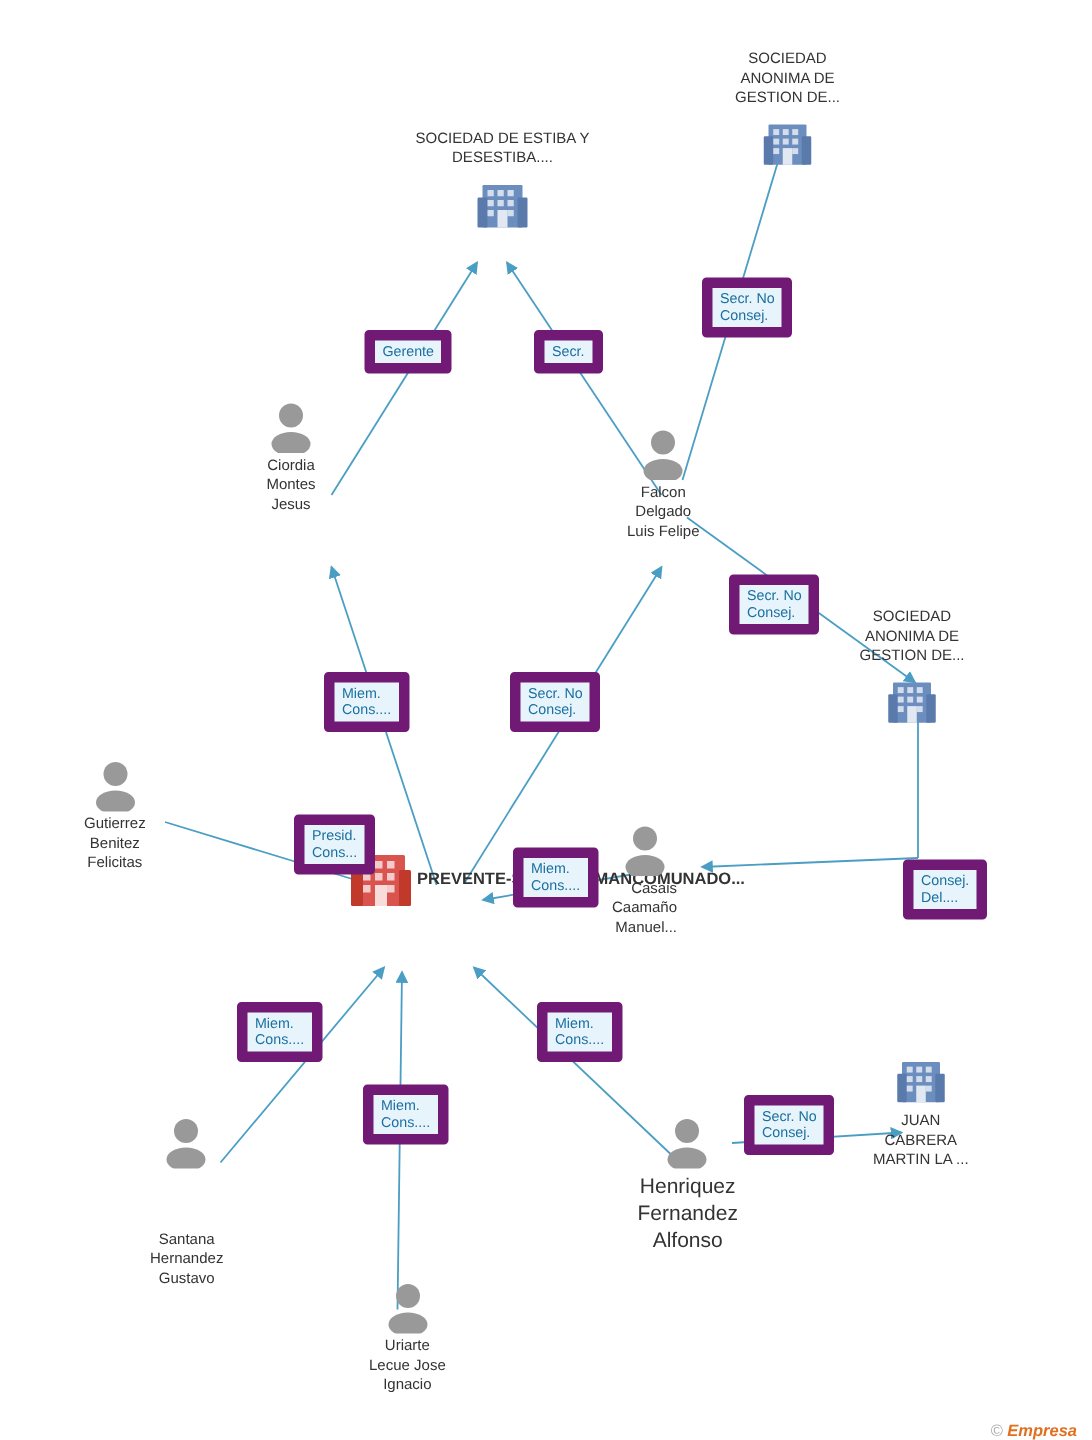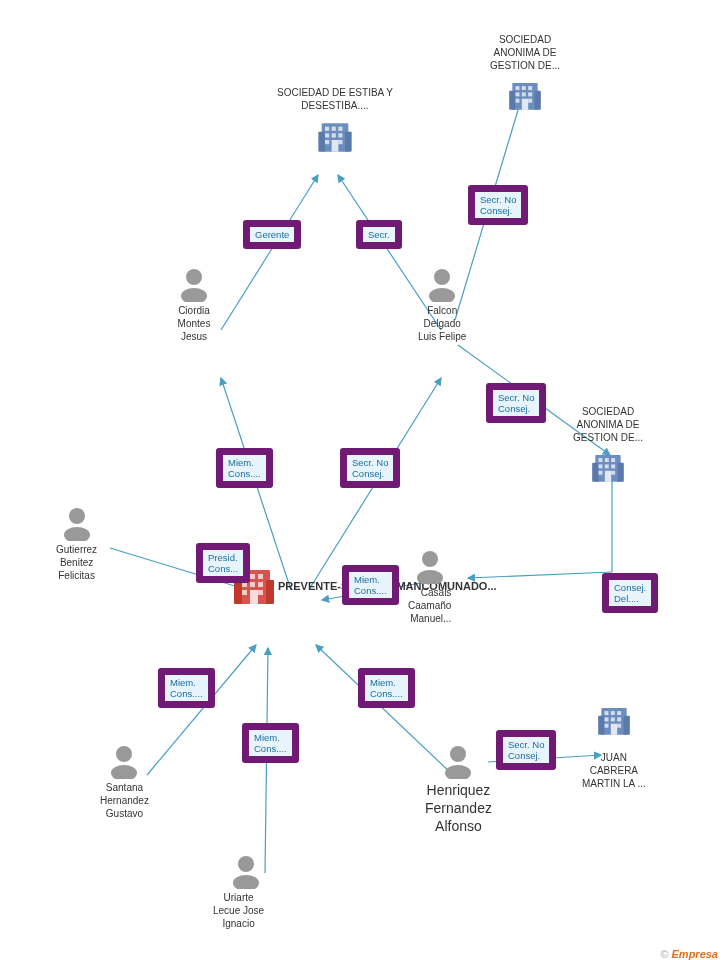--- a/index.html
+++ b/index.html
@@ -200,32 +200,32 @@
       <rect x="12" y="14" width="5" height="5" fill="#fff" opacity="0.7"></rect>
       <rect x="20" y="14" width="5" height="5" fill="#fff" opacity="0.7"></rect>
       <rect x="28" y="14" width="5" height="5" fill="#fff" opacity="0.7"></rect>
       <rect x="12" y="22" width="5" height="5" fill="#fff" opacity="0.7"></rect>
       <rect x="20" y="22" width="5" height="5" fill="#fff" opacity="0.7"></rect>
       <rect x="28" y="22" width="5" height="5" fill="#fff" opacity="0.7"></rect>
       <rect x="12" y="30" width="5" height="5" fill="#fff" opacity="0.7"></rect>
       <rect x="28" y="30" width="5" height="5" fill="#fff" opacity="0.7"></rect>
       <rect x="20" y="30" width="8" height="14" fill="#fff" opacity="0.8"></rect>
     </svg>
-    <div style="font-size:10px; text-align:center; line-height:1.3; margin-top:13px;">JUAN<br>CABRERA<br>MARTIN LA ...</div>
+    <div style="font-size:10px; text-align:center; line-height:1.3; margin-top:3px;">JUAN<br>CABRERA<br>MARTIN LA ...</div>
   </div>
 
   <div class="node" style="left:176px; top:266px;">
     <svg width="36" height="36" viewBox="0 0 36 36">
       <circle cx="18" cy="11" r="8" fill="#999"></circle>
       <ellipse cx="18" cy="30" rx="13" ry="8" fill="#999"></ellipse>
     </svg>
     <div style="font-size:10px; text-align:center; margin-top:2px; line-height:1.3;">Ciordia<br>Montes<br>Jesus</div>
   </div>
 
-  <div class="node" style="left:418px; top:266px;">
+  <div class="node" style="left:418px; top:284px;">
     <svg width="36" height="36" viewBox="0 0 36 36">
       <circle cx="18" cy="11" r="8" fill="#999"></circle>
       <ellipse cx="18" cy="30" rx="13" ry="8" fill="#999"></ellipse>
     </svg>
     <div style="font-size:10px; text-align:center; margin-top:2px; line-height:1.3;">Falcon<br>Delgado<br>Luis Felipe</div>
   </div>
 
   <div class="node" style="left:56px; top:505px;">
     <svg width="36" height="36" viewBox="0 0 36 36">
       <circle cx="18" cy="11" r="8" fill="#999"></circle>
@@ -235,37 +235,37 @@
   </div>
 
   <div class="node" style="left:408px; top:548px;">
     <svg width="36" height="36" viewBox="0 0 36 36">
       <circle cx="18" cy="11" r="8" fill="#999"></circle>
       <ellipse cx="18" cy="30" rx="13" ry="8" fill="#999"></ellipse>
     </svg>
     <div style="font-size:10px; text-align:right; margin-top:2px; line-height:1.3;">Casais<br>Caamaño<br>Manuel...</div>
   </div>
 
-  <div class="node" style="left:100px; top:743px;">
+  <div class="node" style="left:100px; top:743px;gap:39px;">
     <svg width="36" height="36" viewBox="0 0 36 36">
       <circle cx="18" cy="11" r="8" fill="#999"></circle>
       <ellipse cx="18" cy="30" rx="13" ry="8" fill="#999"></ellipse>
     </svg>
     <div style="font-size:10px; text-align:center; margin-top:2px; line-height:1.3;">Santana<br>Hernandez<br>Gustavo</div>
   </div>
 
   <div class="node" style="left:425px; top:743px;">
     <svg width="36" height="36" viewBox="0 0 36 36">
       <circle cx="18" cy="11" r="8" fill="#999"></circle>
       <ellipse cx="18" cy="30" rx="13" ry="8" fill="#999"></ellipse>
     </svg>
     <div style="font-size:14px; text-align:center; margin-top:2px; line-height:1.3;">Henriquez<br>Fernandez<br>Alfonso</div>
   </div>
 
-  <div class="node" style="left:213px; top:853px;align-items:flex-end;">
+  <div class="node" style="left:246px; top:853px;">
     <svg width="36" height="36" viewBox="0 0 36 36">
       <circle cx="18" cy="11" r="8" fill="#999"></circle>
       <ellipse cx="18" cy="30" rx="13" ry="8" fill="#999"></ellipse>
     </svg>
     <div style="font-size:10px; text-align:center; margin-top:2px; line-height:1.3;">Uriarte<br>Lecue Jose<br>Ignacio</div>
   </div>
 
   <div class="role-badge" style="left:243px; top:220px;">Gerente</div>
   <div class="role-badge" style="left:356px; top:220px;">Secr.</div>
   <div class="role-badge" style="left:468px; top:185px;">Secr. No<br>Consej.</div>

